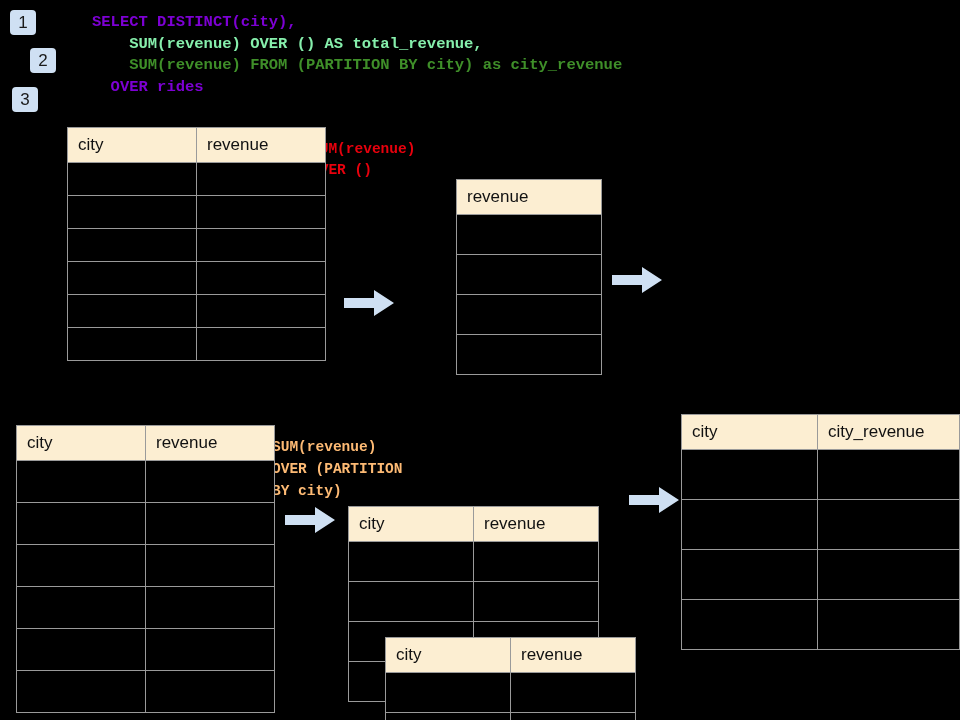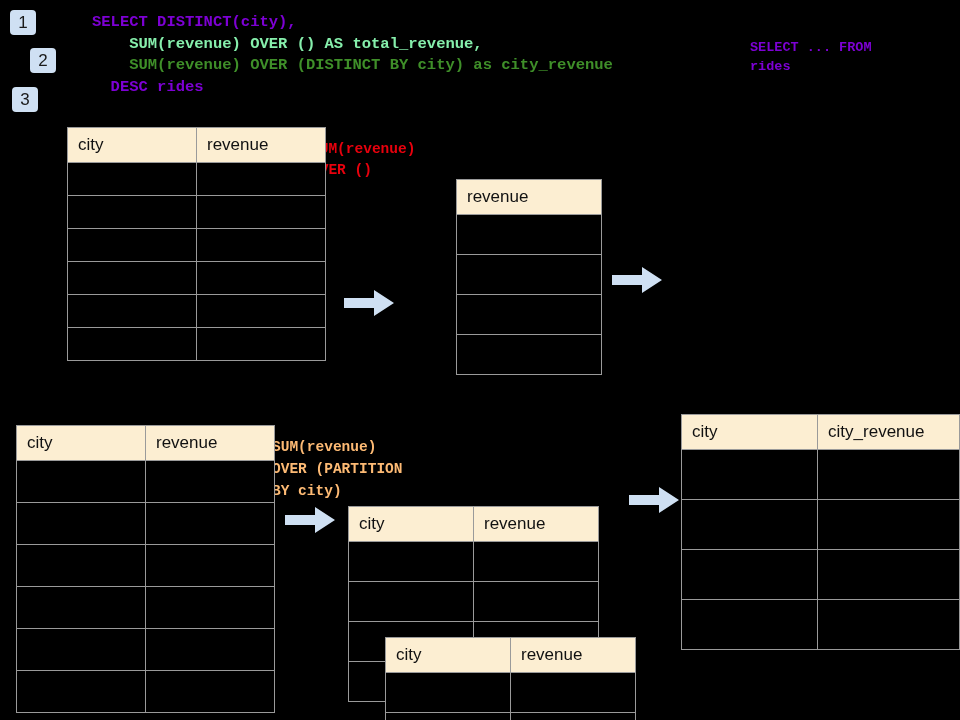--- a/index.html
+++ b/index.html
@@ -137,24 +137,22 @@
   <div class="badge badge-1">
       <span>1</span>
     </div>
   <div class="badge badge-2">
       <span>2</span>
     </div>
   <div class="badge badge-3">
       <span>3</span>
     </div>
 
-  <div class="sql"><span class="ln c-purple">SELECT DISTINCT(city),</span><span class="ln c-red">    SUM(revenue) OVER () AS total_revenue,</span><span class="ln c-green">    SUM(revenue) OVER (DISTINCT BY city) as city_revenue</span><span class="ln c-purple">  DESC rides</span></div>
-
-  <div class="annot annot-right-top">SELECT ... FROM
-rides</div>
+  <div class="sql"><span class="ln c-purple">SELECT DISTINCT(city),</span><span class="ln c-red">    SUM(revenue) OVER () AS total_revenue,</span><span class="ln c-green">    SUM(revenue) FROM (PARTITION BY city) as city_revenue</span><span class="ln c-purple">  OVER rides</span></div>
+
   <div class="annot annot-sum-over">SUM(revenue)
 OVER ()</div>
   <div class="annot annot-partition">SUM(revenue)
 OVER (PARTITION
 BY city)</div>
 
   <table class="tbl" id="tbl-rides">
     <thead>
       <tr>
         <th>city</th>

